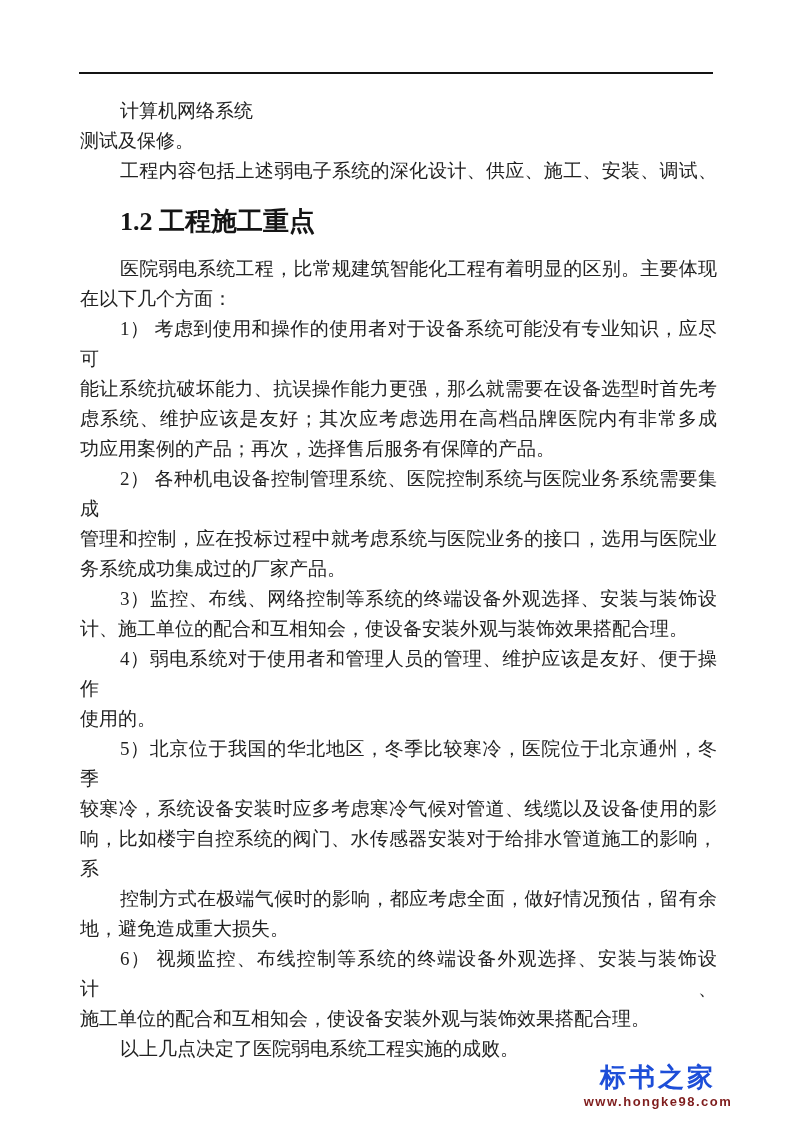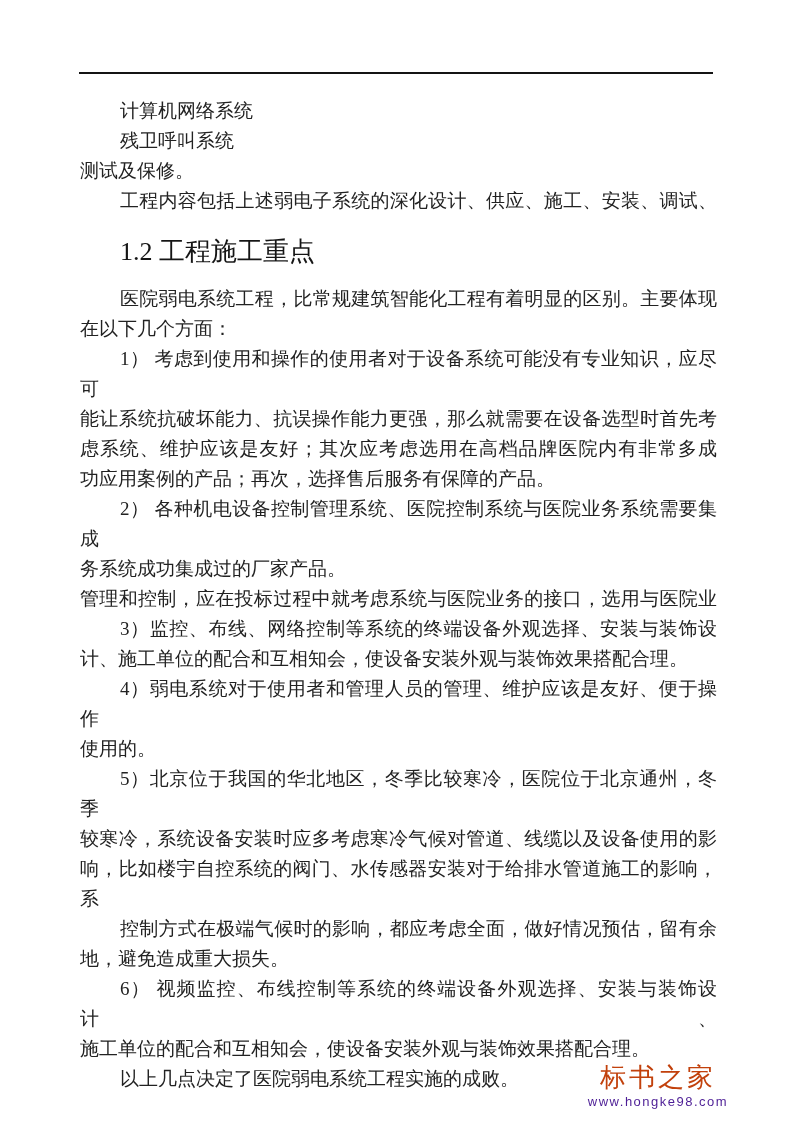--- a/index.html
+++ b/index.html
@@ -46,89 +46,86 @@
     text-align: justify;
     text-align-last: justify;
   }
   .h2 {
     margin: 14px 0 10px 0;
     padding-left: 40px;
   }
   .h2 .line {
     font-size: 26px;
     line-height: 44px;
-    font-weight: normal;
+    font-weight: bold;
     color: #151515;
     text-align: left;
   }
   .watermark {
     position: absolute;
     right: 2px;
     top: 1062px;
     width: 158px;
     display: flex;
     flex-direction: column;
     align-items: center;
     user-select: none;
   }
   .watermark-brand {
     font-family: "Liberation Sans", sans-serif;
     font-size: 26px;
-    font-weight: normal;
+    font-weight: bold;
     letter-spacing: 3px;
-    color: #c2410c;
+    color: #1d4ed8;
     line-height: 30px;
     white-space: nowrap;
   }
   .watermark-url {
     font-family: "Liberation Sans", sans-serif;
     font-size: 13px;
-    font-weight: normal;
+    font-weight: bold;
     letter-spacing: 1.5px;
-    color: #4c1d95;
+    color: #7f1d1d;
     line-height: 15px;
     margin-top: 2px;
     white-space: nowrap;
   }
 </style>
 </head>
 <body>
 
 <div class="page">
   <div class="header-rule"></div>
 
   <div class="doc-content">
 
   <div class="para">
         <div class="line indent">计算机网络系统</div>
-      </div>
-      <div class="para">
-        <div class="line indent">残卫呼叫系统</div>
       </div>
       <div class="para">
         <div class="line">测试及保修。</div>
         <div class="line indent fill">工程内容包括上述弱电子系统的深化设计、供应、施工、安装、调试、</div>
       </div>
       <div class="h2">
         <div class="line">1.2 工程施工重点</div>
       </div>
       <div class="para">
         <div class="line indent fill">医院弱电系统工程，比常规建筑智能化工程有着明显的区别。主要体现</div>
         <div class="line">在以下几个方面：</div>
       </div>
       <div class="para">
         <div class="line indent fill">1） 考虑到使用和操作的使用者对于设备系统可能没有专业知识，应尽可</div>
         <div class="line fill">能让系统抗破坏能力、抗误操作能力更强，那么就需要在设备选型时首先考</div>
         <div class="line fill">虑系统、维护应该是友好；其次应考虑选用在高档品牌医院内有非常多成</div>
         <div class="line">功应用案例的产品；再次，选择售后服务有保障的产品。</div>
       </div>
       <div class="para">
         <div class="line indent fill">2） 各种机电设备控制管理系统、医院控制系统与医院业务系统需要集成</div>
+        <div class="line fill">管理和控制，应在投标过程中就考虑系统与医院业务的接口，选用与医院业</div>
         <div class="line">务系统成功集成过的厂家产品。</div>
-        <div class="line fill">管理和控制，应在投标过程中就考虑系统与医院业务的接口，选用与医院业</div>
       </div>
       <div class="para">
         <div class="line indent fill">3）监控、布线、网络控制等系统的终端设备外观选择、安装与装饰设</div>
         <div class="line">计、施工单位的配合和互相知会，使设备安装外观与装饰效果搭配合理。</div>
       </div>
       <div class="para">
         <div class="line indent fill">4）弱电系统对于使用者和管理人员的管理、维护应该是友好、便于操作</div>
         <div class="line">使用的。</div>
       </div>
       <div class="para">

